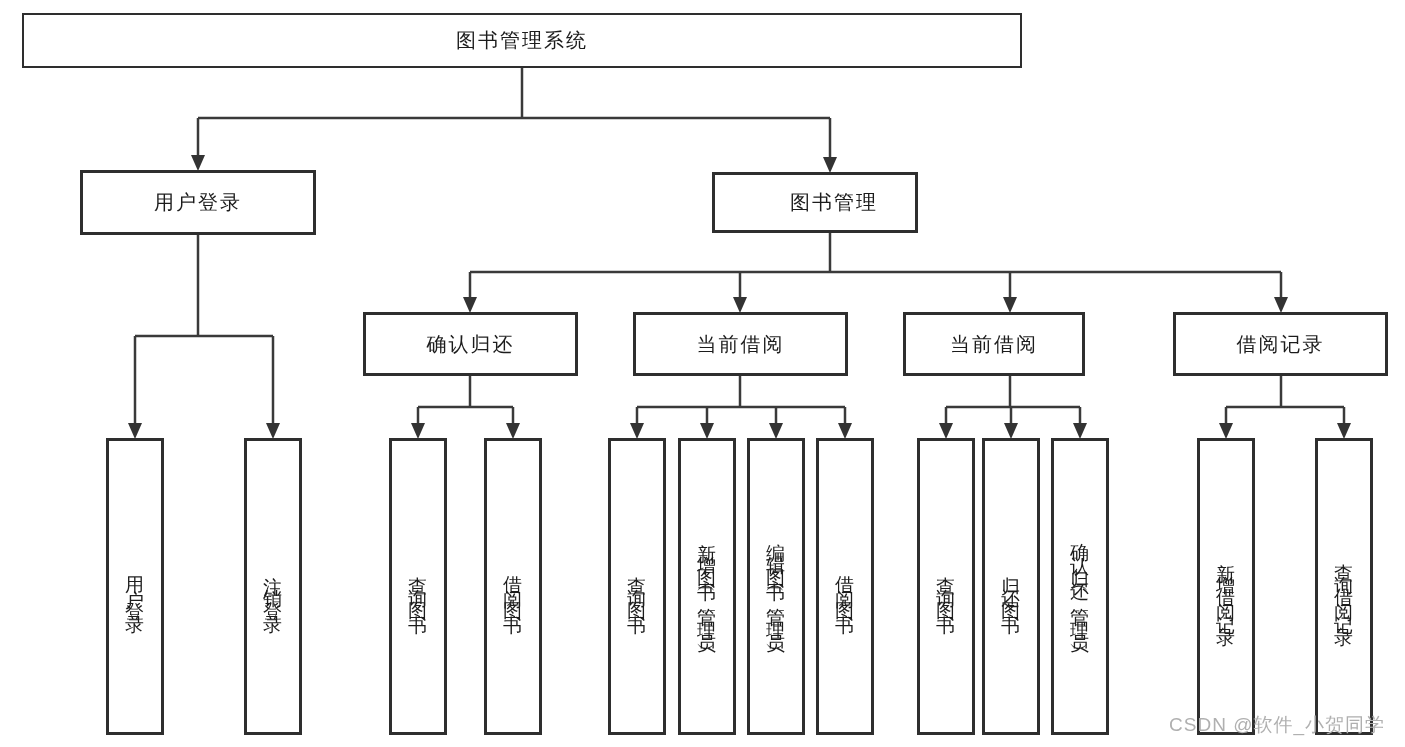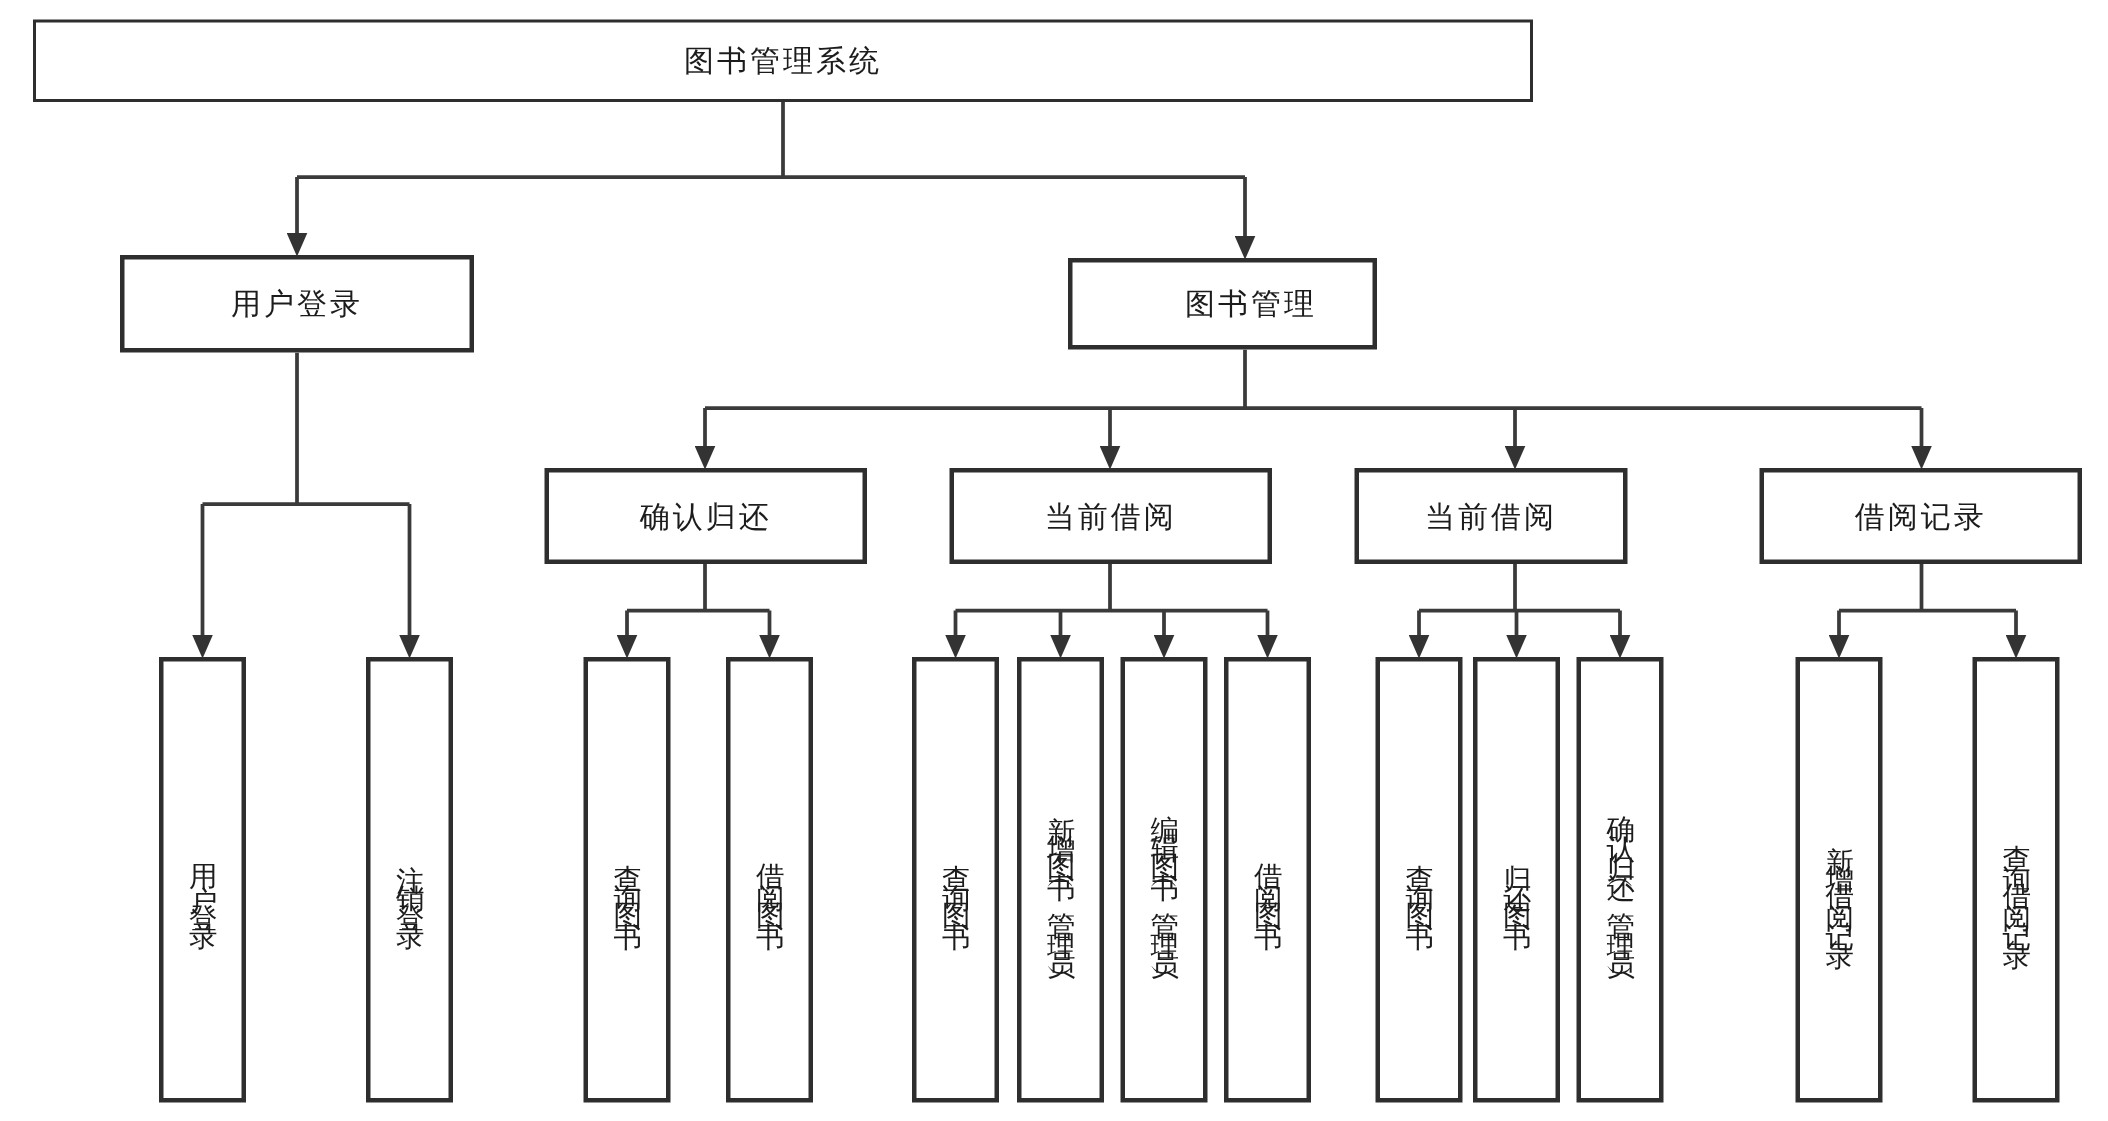--- a/index.html
+++ b/index.html
@@ -168,13 +168,14 @@
         <span class="vlabel">确认归还（管理员）</span>
       </div>
       <div class="node" style="left: 1197px; top: 438px; width: 58px; height: 297px;">
         <span class="vlabel">新增借阅记录</span>
       </div>
       <div class="node" style="left: 1315px; top: 438px; width: 58px; height: 297px;">
         <span class="vlabel">查询借阅记录</span>
       </div>
     </div>
 
+  <div id="watermark" style="color: rgb(176, 176, 176);">CSDN @软件_小贺同学</div>
 </div>
 
 </body></html>

